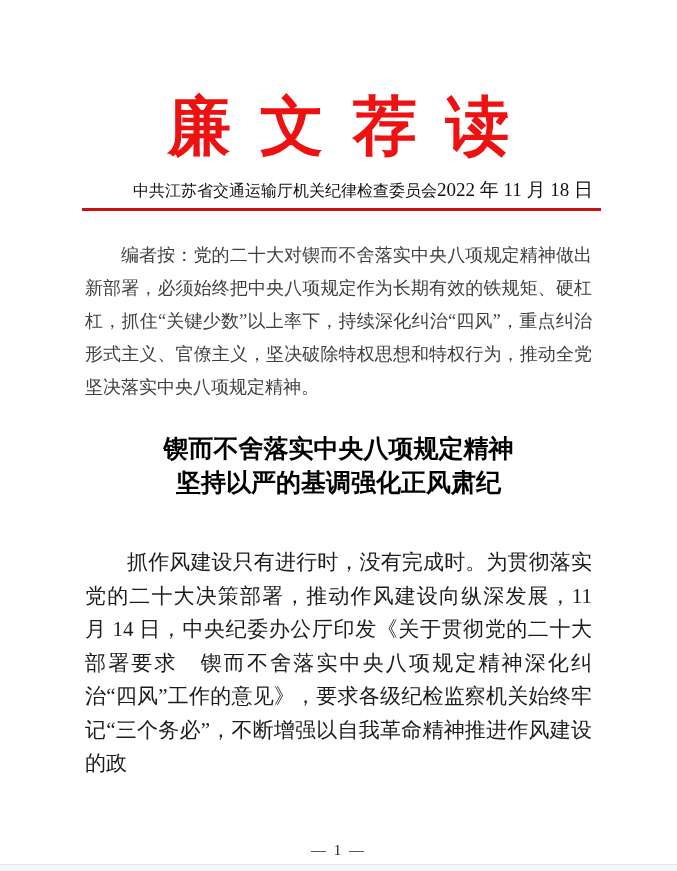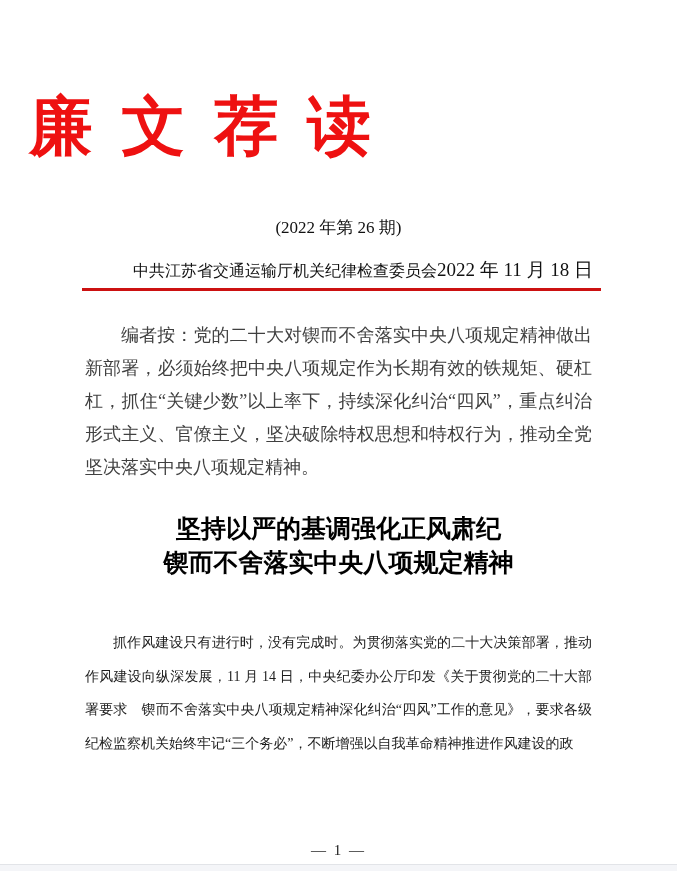--- a/index.html
+++ b/index.html
@@ -11,20 +11,21 @@
   .page {
     position: relative;
     width: 677px;
     height: 871px;
     margin: 0 auto;
     background: #ffffff;
     overflow: hidden;
   }
   .masthead {
     padding-top: 95px;
+    text-align: center;
     font-size: 64px;
     line-height: 1;
     font-weight: bold;
     color: #ee1111;
     letter-spacing: 0.45em;
     text-indent: 0.45em;
     white-space: nowrap;
   }
   .issue-line {
     margin-top: 58px;
@@ -62,21 +63,21 @@
     margin-top: 28px;
     text-align: center;
     font-size: 25px;
     line-height: 34px;
     font-weight: bold;
     color: #000000;
   }
   .article-title .title-line { display: block; }
   .article-body {
     margin: 46px 85px 12px 85px;
-    font-size: 14px;
+    font-size: 21px;
     line-height: 33.5px;
     text-align: justify;
     text-justify: inter-ideograph;
     text-indent: 2em;
     color: #1c1c1c;
   }
   .page-footer {
     position: absolute;
     left: 0;
     right: 0;
@@ -96,34 +97,33 @@
     border-top: 1px solid #e2e4e8;
   }
 </style>
 </head>
 <body>
 
 <div class="page">
 
   <h1 class="masthead">廉文荐读</h1>
 
-  <div class="issue-line">(2022 年第 26 期)</div>
 
   <div class="pub-row">
     <span class="pub-name">中共江苏省交通运输厅机关纪律检查委员会</span>
     <span class="pub-date">2022 年 11 月 18 日</span>
   </div>
 
   <div class="red-rule"></div>
 
   <p class="editor-note">编者按：党的二十大对锲而不舍落实中央八项规定精神做出新部署，必须始终把中央八项规定作为长期有效的铁规矩、硬杠杠，抓住“关键少数”以上率下，持续深化纠治“四风”，重点纠治形式主义、官僚主义，坚决破除特权思想和特权行为，推动全党坚决落实中央八项规定精神。</p>
 
   <h2 class="article-title">
+    <span class="title-line">锲而不舍落实中央八项规定精神</span>
     <span class="title-line">坚持以严的基调强化正风肃纪</span>
-    <span class="title-line">锲而不舍落实中央八项规定精神</span>
   </h2>
 
   <p class="article-body">抓作风建设只有进行时，没有完成时。为贯彻落实党的二十大决策部署，推动作风建设向纵深发展，11 月 14 日，中央纪委办公厅印发《关于贯彻党的二十大部署要求　锲而不舍落实中央八项规定精神深化纠治“四风”工作的意见》，要求各级纪检监察机关始终牢记“三个务必”，不断增强以自我革命精神推进作风建设的政</p>
 
   <div class="page-footer">— 1 —</div>
 
   <div class="bottom-strip"></div>
 
 </div>
 

